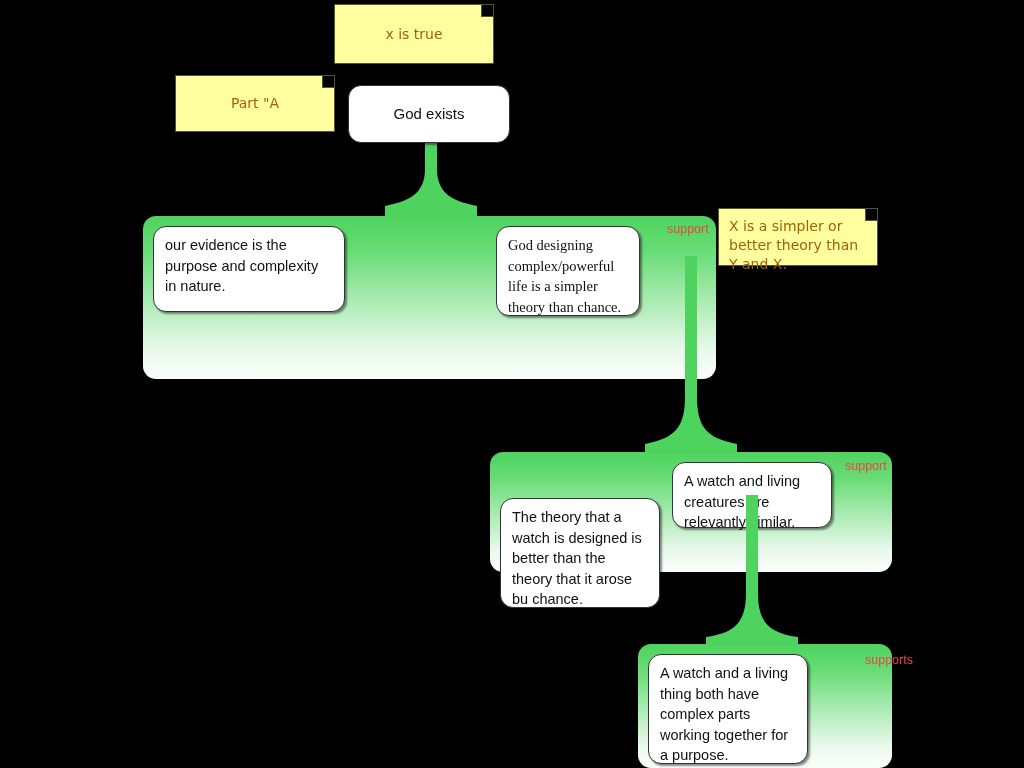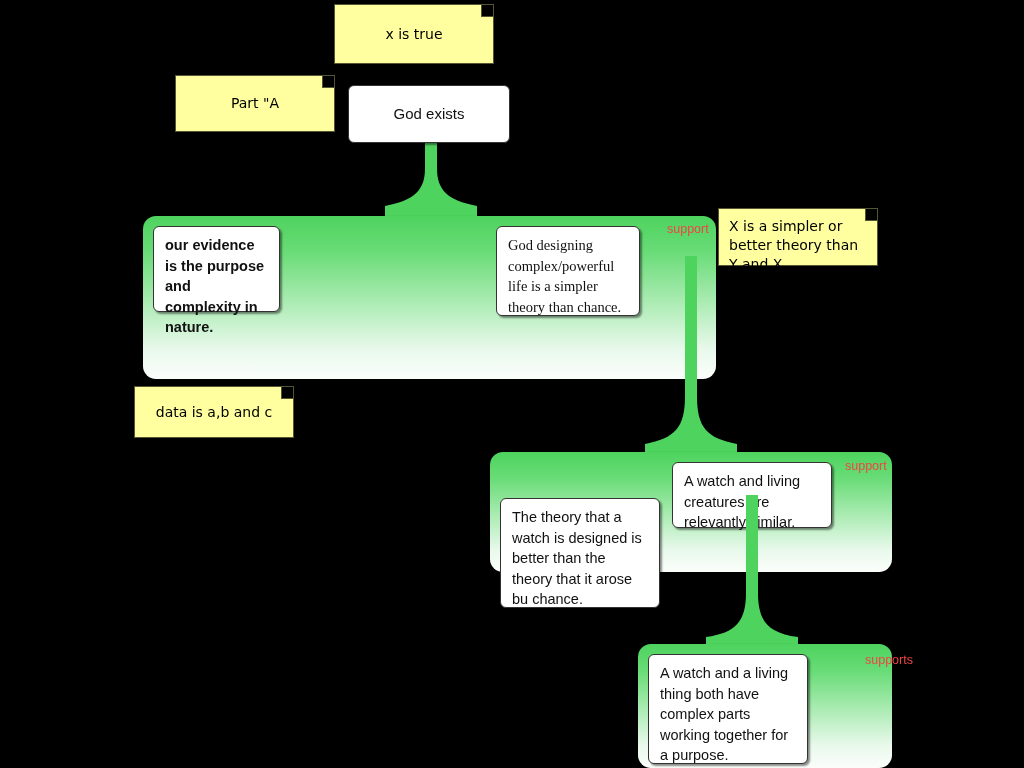--- a/index.html
+++ b/index.html
@@ -18,21 +18,21 @@
   }
 
   
   .note {
     position: absolute;
     background: #ffffa0;
     border: 1px solid #555533;
     box-sizing: border-box;
     font-family: "DejaVu Sans", sans-serif;
     font-size: 14px;
-    color: #000000;
+    color: #a16207;
     line-height: 1.35;
     padding: 8px 10px;
   }
   .note .fold {
     position: absolute;
     top: 0;
     right: 0;
     width: 12px;
     height: 12px;
     background: #000000;
@@ -46,21 +46,21 @@
     justify-content: center;
     text-align: center;
   }
   .note .txt { position: relative; z-index: 1; white-space: pre-line; }
 
   
   .claim {
     position: absolute;
     background: #ffffff;
     border: 1px solid #333333;
-    border-radius: 6px;
+    border-radius: 13px;
     box-sizing: border-box;
     font-family: "Liberation Sans", sans-serif;
     font-size: 14.5px;
     color: #111111;
     line-height: 1.42;
     padding: 8px 11px;
     box-shadow: 2px 2px 2px rgba(0,0,0,0.45);
   }
   .claim.center {
     display: flex;
@@ -101,21 +101,21 @@
   <div class="connector" style="left:385px; top:138px; width:92px; height:82px;">
     <svg width="92" height="82" viewBox="0 0 92 82">
       <path d="M40,0 L52,0 L52,30 C52,52 62,62 92,68 L92,82 L0,82 L0,68 C30,62 40,52 40,30 Z" fill="#4ed35e"></path>
     </svg>
   </div>
 
   <div class="group" style="left:143px; top:216px; width:573px; height:163px;">
   </div>
   <div class="group-label" style="left:667px; top:222px;">support</div>
 
-  <div class="claim" style="left:153px; top:226px; width:127px; height:86px;font-weight:bold;">our evidence is the purpose and complexity in nature.</div>
+  <div class="claim" style="left:153px; top:226px; width:192px; height:86px;">our evidence is the purpose and complexity in nature.</div>
 
 
   <div class="claim" style="left:496px; top:226px; width:144px; height:90px;font-family:Liberation Serif, serif;">God designing complex/powerful life is a simpler theory than chance.</div>
 
   <div class="connector" style="left:645px; top:256px; width:92px; height:200px;">
     <svg width="92" height="200" viewBox="0 0 92 200">
       <path d="M40,0 L52,0 L52,140 C52,172 62,182 92,188 L92,200 L0,200 L0,188 C30,182 40,172 40,140 Z" fill="#4ed35e"></path>
     </svg>
   </div>
 
@@ -149,19 +149,15 @@
   <div class="note center" style="left:175px; top:75px; width:160px; height:57px;">
     <span class="fold"></span>
     <span class="txt">Part "A</span>
   </div>
 
   <div class="note" style="left:718px; top:208px; width:160px; height:58px;">
     <span class="fold"></span>
     <span class="txt">X is a simpler or better theory than Y and X.</span>
   </div>
 
-  <div class="note center" style="left:134px; top:386px; width:160px; height:52px;">
-    <span class="fold"></span>
-    <span class="txt">data is a,b and c</span>
-  </div>
 
 
 </div>
 
 </body></html>

